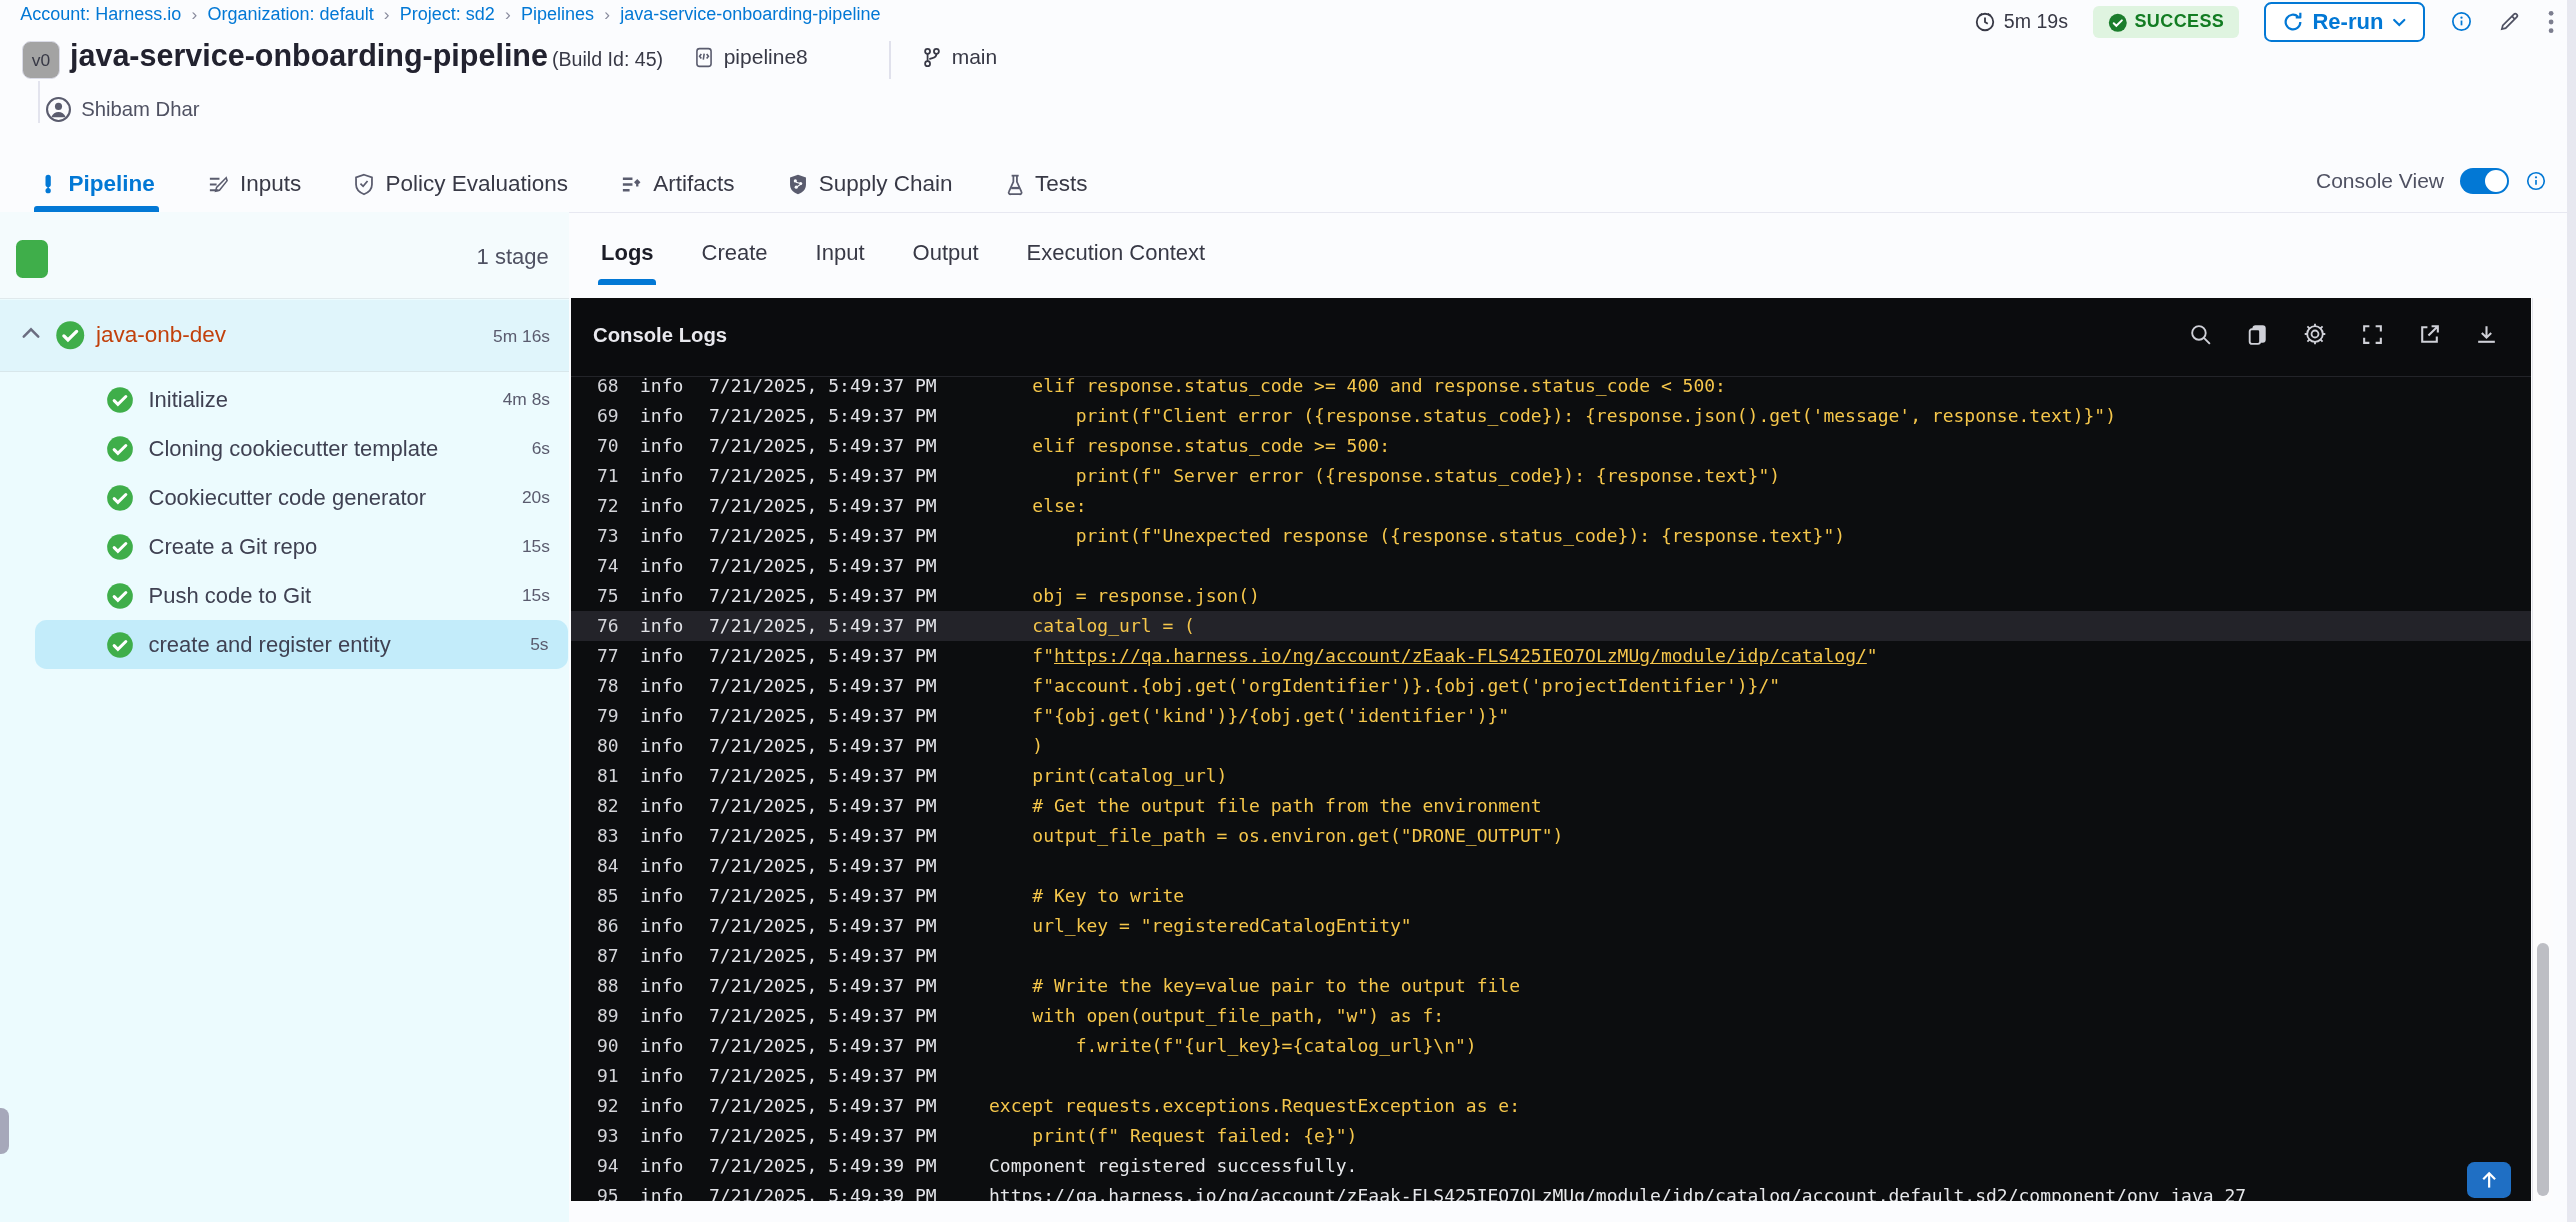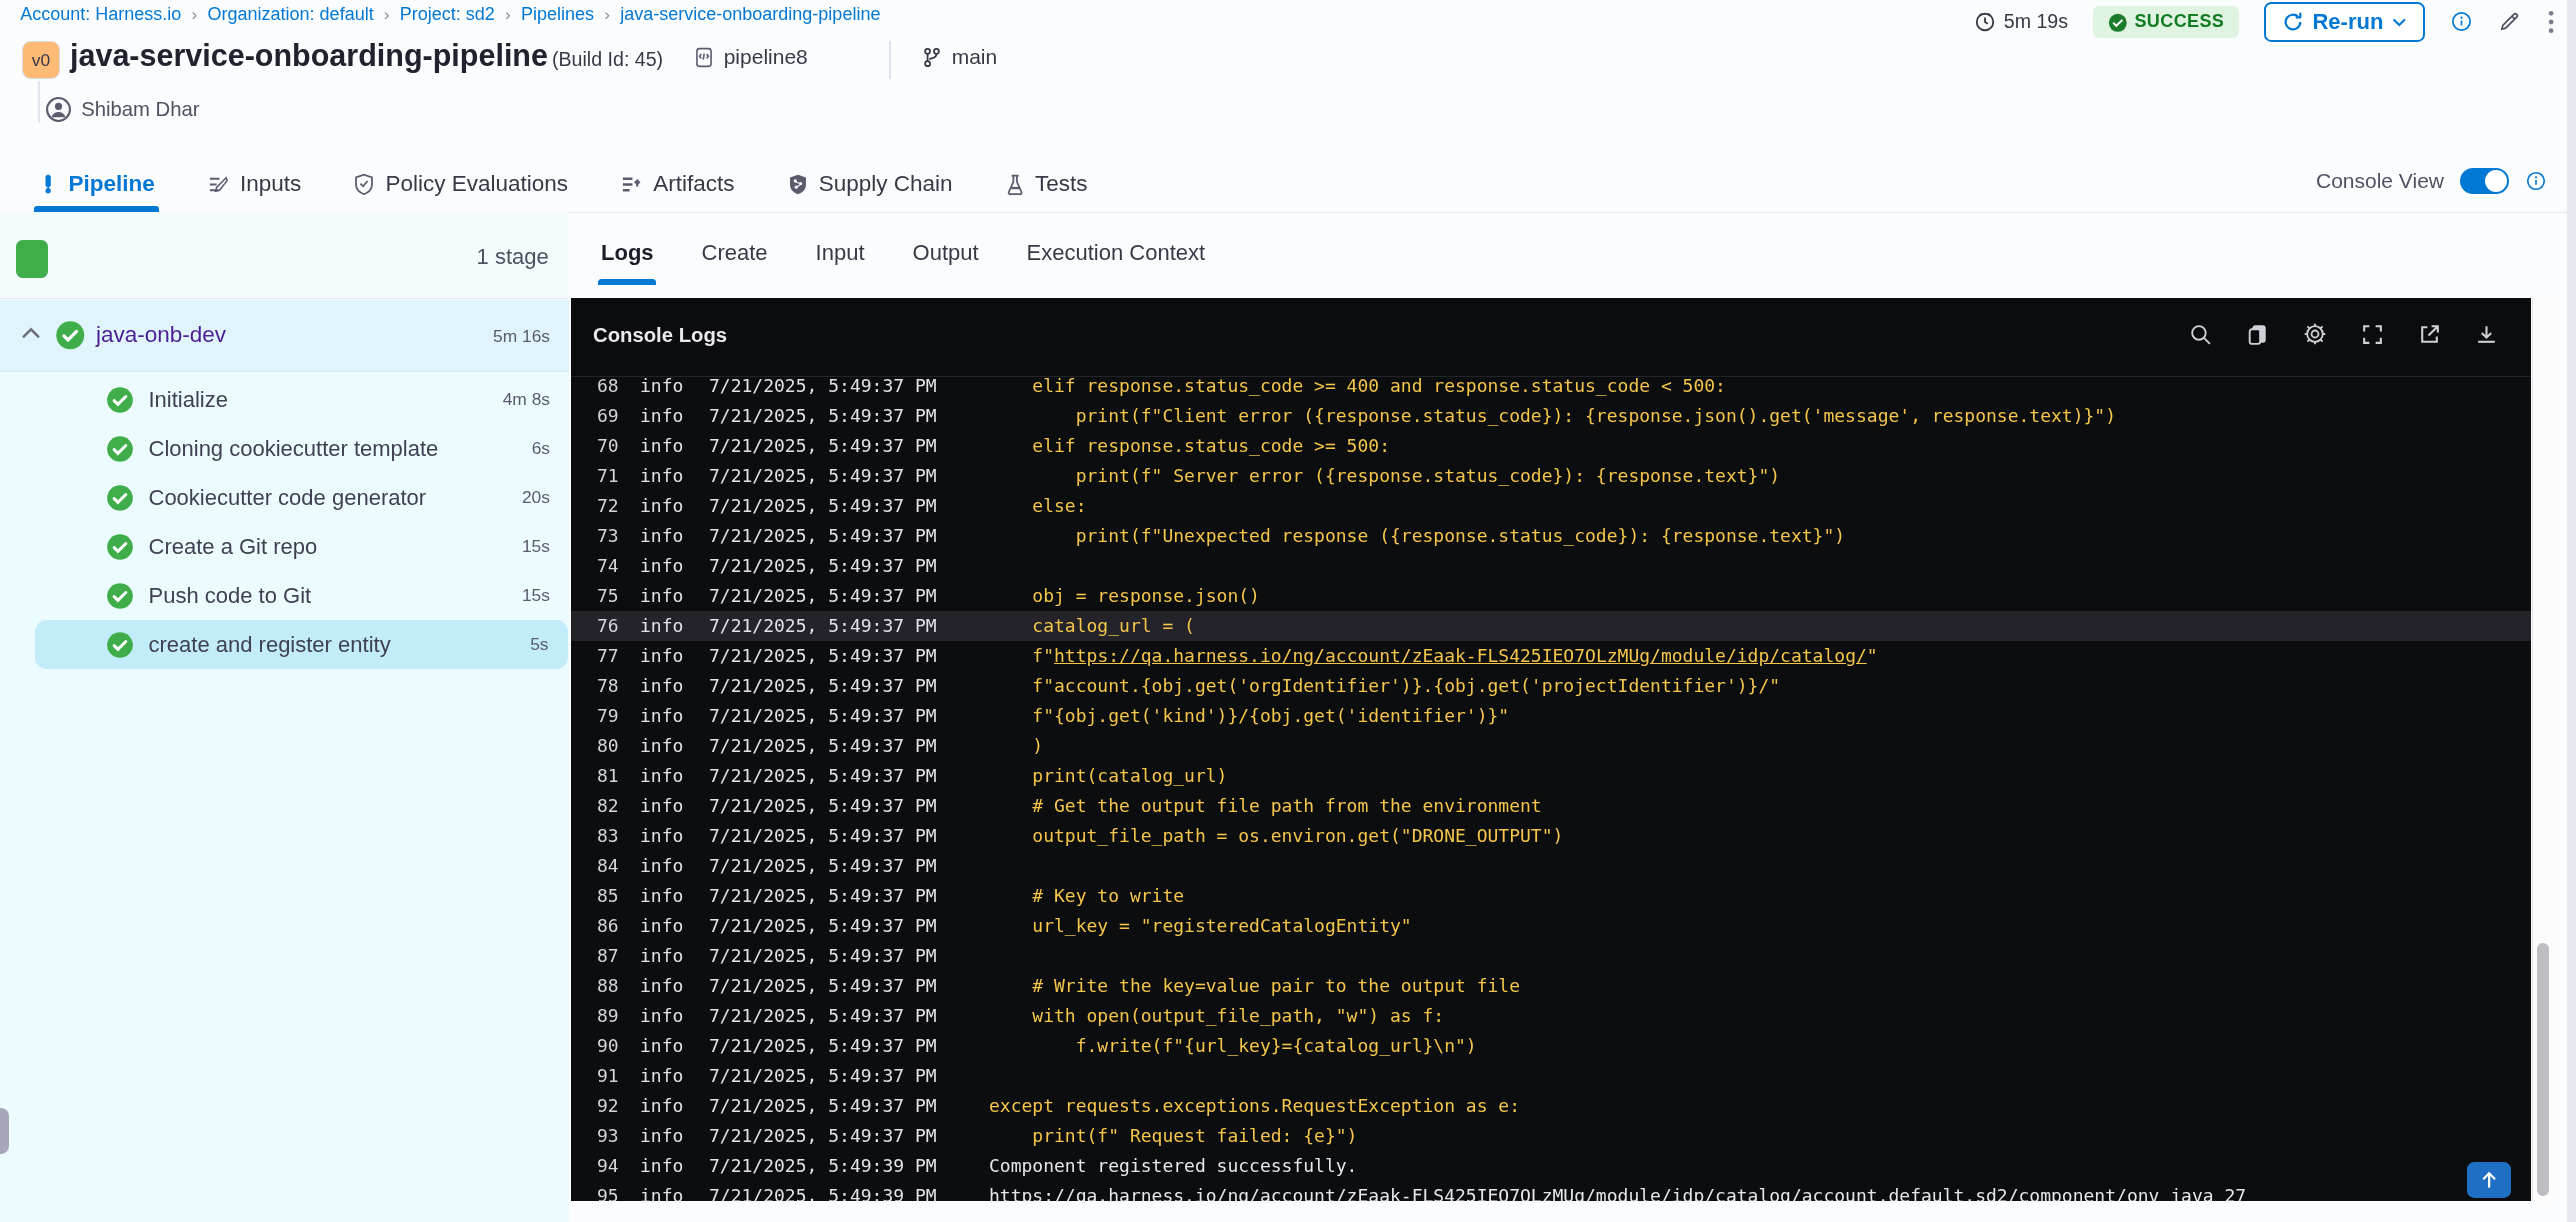--- a/index.html
+++ b/index.html
@@ -17,21 +17,21 @@
   .breadcrumb .sep{color:#8a8c9e;font-size:17.4px;}
   .topbar-right{right:20.3px;top:2.9px;display:flex;align-items:center;gap:25px;height:38px;}
   .duration-chip{display:flex;align-items:center;gap:7.3px;font-size:19.6px;color:#383946;}
   .badge-success{display:flex;align-items:flex-end;gap:7.3px;background:#dff4e0;border-radius:5.8px;
     padding:5.8px 14.5px;color:#127c22;font-weight:bold;font-size:18px;letter-spacing:0.4px;}
   .btn-rerun{display:flex;align-items:center;gap:8.7px;background:#fff;border:2.2px solid #0278d5;border-radius:7.3px;
     padding:5.1px 16px;color:#0278d5;font-size:22px;font-weight:bold;cursor:pointer;}
   .icon-btn{color:#4f5162;cursor:pointer;}
 
   
-  .v0-badge{left:22px;top:41px;width:36px;height:36px;border:1.5px solid #dadbe7;background:#fdba74;border-radius:8.7px;
+  .v0-badge{left:22px;top:41px;width:36px;height:36px;border:1.5px solid #dadbe7;background:#a3a3a3;border-radius:8.7px;
     display:flex;align-items:center;justify-content:center;font-size:17.4px;color:#383946;}
   .page-title{left:70px;top:38px;font-size:30.5px;font-weight:bold;color:#22222f;}
   .build-id{left:552px;top:48px;font-size:19.6px;color:#383946;}
   .meta-pipeline{left:693px;top:45px;display:flex;align-items:center;gap:8.7px;font-size:21px;color:#383946;}
   .title-vline{left:889px;top:41px;width:1.5px;height:38px;background:#e0e1ec;}
   .meta-branch{left:921px;top:45px;display:flex;align-items:center;gap:8.7px;font-size:21px;color:#383946;}
   .title-connector{left:38px;top:81px;width:1.5px;height:42px;background:#e3e4ee;}
   .author-row{left:46px;top:97px;display:flex;align-items:center;gap:10.2px;font-size:20.3px;color:#4f5162;}
 
   
@@ -47,21 +47,21 @@
   .toggle .knob{position:absolute;right:2.2px;top:2.2px;width:22px;height:22px;border-radius:50%;background:#fff;}
 
   
   .sidebar{left:0;top:212px;width:569px;height:1011px;background:#ecfbfe;}
   .stage-header{position:absolute;left:0;top:0;width:100%;height:86px;background:#f4fbfd;border-bottom:1.5px solid #e0e9ec;}
   .stage-square{position:absolute;left:16px;top:28px;width:32px;height:38px;background:#3fae4a;border-radius:6.5px;}
   .stage-count{position:absolute;right:20.3px;top:32px;font-size:22px;color:#4f5162;}
   .stage-row{position:absolute;left:0;top:88px;width:100%;height:71px;background:#e0f5fb;border-bottom:1.5px solid #d8e7eb;cursor:pointer;}
   .stage-row .chev{position:absolute;left:20.3px;top:25px;color:#6b6d80;}
   .stage-row .scheck{position:absolute;left:55px;top:20.3px;}
-  .stage-name{position:absolute;left:96px;top:22px;font-size:22.5px;color:#4c1d95;}
+  .stage-name{position:absolute;left:96px;top:22px;font-size:22.5px;color:#c2410c;}
   .stage-dur{position:absolute;right:19px;top:26px;font-size:17.4px;color:#5a5b6e;}
   .steps{position:absolute;left:0;top:163px;width:100%;}
   .step-row{position:relative;height:49px;display:flex;align-items:center;cursor:pointer;}
   .step-row .check{margin-left:106px;flex:0 0 auto;}
   .step-label{margin-left:14.5px;font-size:22px;color:#3f4152;}
   .step-row .dur{position:absolute;right:19px;font-size:17.4px;color:#5a5b6e;}
   .step-row.selected{background:#c3ecfa;border-radius:11.6px;margin-left:35px;margin-right:1.5px;}
   .step-row.selected .check{margin-left:71px;}
   .drawer-handle{position:absolute;left:-7.3px;top:896px;width:16px;height:46px;border-radius:8px;background:#a6a8ba;cursor:pointer;}
 

